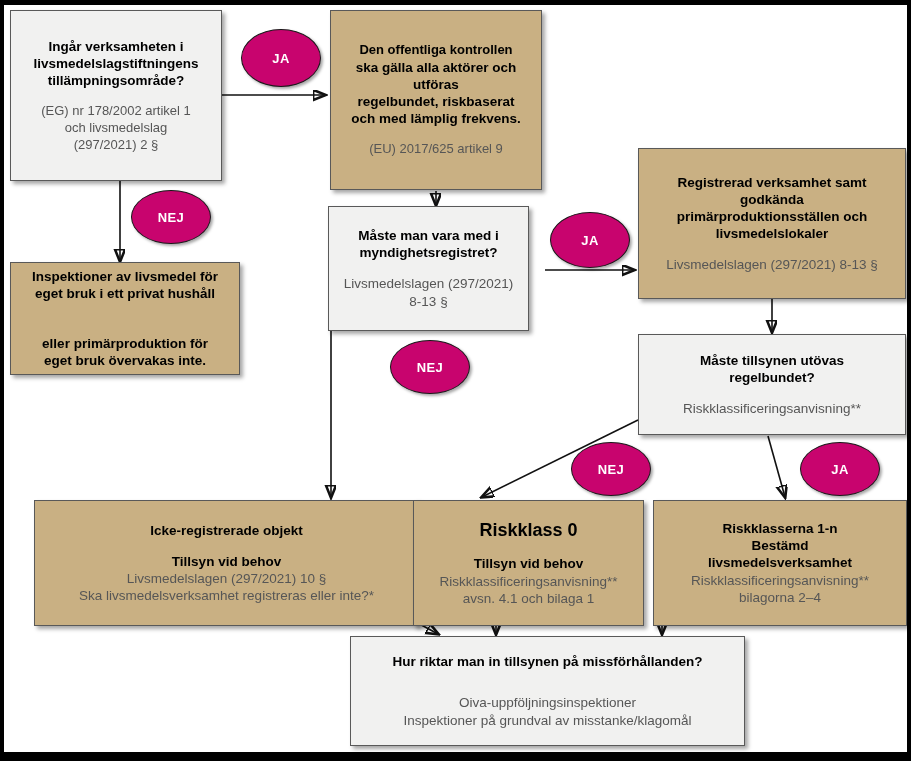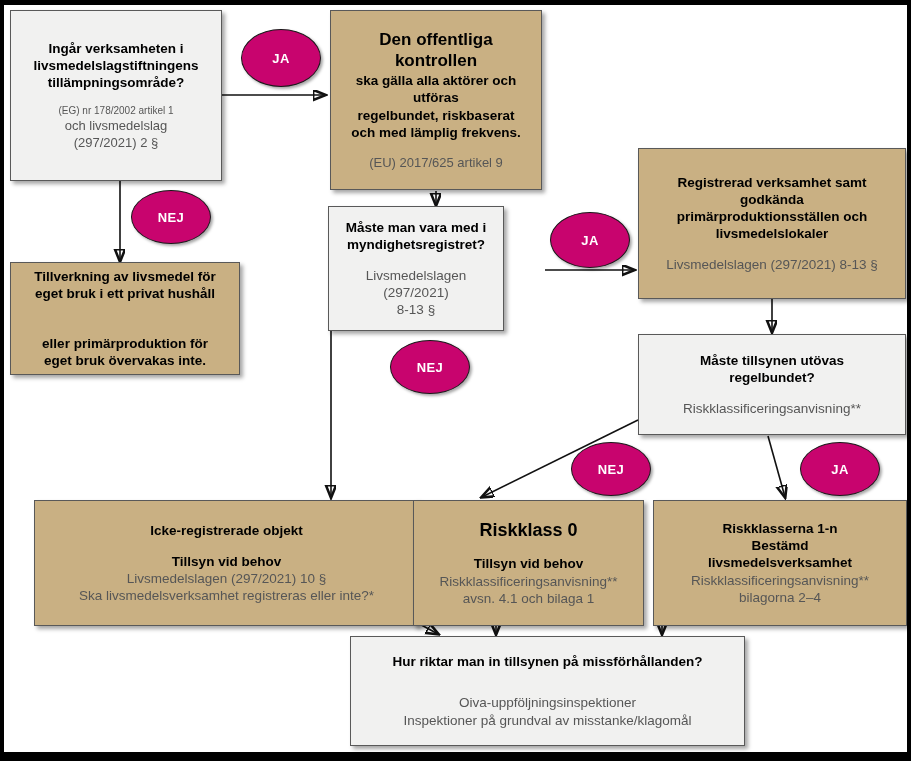--- a/index.html
+++ b/index.html
@@ -89,54 +89,54 @@
     <line x1="401" y1="614" x2="438" y2="634" marker-end="url(#ah)"></line>
 
     <line x1="496" y1="626" x2="496" y2="634" marker-end="url(#ah)"></line>
 
     <line x1="662" y1="626" x2="662" y2="634" marker-end="url(#ah)"></line>
   </svg>
 
   <div class="node light" style="left:10px;top:10px;width:212px;height:171px;">
     <div class="ttl" style="font-size:13.5px;">Ingår verksamheten i livsmedelslagstiftningens tillämpningsområde?</div>
     <div class="gap"></div>
-    <div class="sub" style="font-size:10px;">(EG) nr 178/2002 artikel 1</div>
+    <div class="sub" style="font-size:13px;">(EG) nr 178/2002 artikel 1</div>
     <div class="sub" style="font-size:13px;">och livsmedelslag</div>
     <div class="sub" style="font-size:13px;">(297/2021) 2 §</div>
   </div>
 
   <div class="node tan" style="left:330px;top:10px;width:212px;height:180px;">
-    <div class="ttl" style="font-size:17px;">Den offentliga kontrollen</div>
+    <div class="ttl" style="font-size:13px;">Den offentliga kontrollen</div>
     <div class="ttl" style="font-size:13.5px;">ska gälla alla aktörer och</div>
     <div class="ttl" style="font-size:13.5px;">utföras</div>
     <div class="ttl" style="font-size:13.5px;">regelbundet, riskbaserat</div>
     <div class="ttl" style="font-size:13.5px;">och med lämplig frekvens.</div>
     <div class="gap"></div>
     <div class="sub" style="font-size:13px;">(EU) 2017/625 artikel 9</div>
   </div>
 
   <div class="node tan" style="left:638px;top:148px;width:268px;height:151px;">
     <div class="ttl" style="font-size:13.5px;">Registrerad verksamhet samt</div>
     <div class="ttl" style="font-size:13.5px;">godkända</div>
     <div class="ttl" style="font-size:13.5px;">primärproduktionsställen och</div>
     <div class="ttl" style="font-size:13.5px;">livsmedelslokaler</div>
     <div class="gap"></div>
     <div class="sub" style="font-size:13.5px;">Livsmedelslagen (297/2021) 8-13 §</div>
   </div>
 
-  <div class="node light" style="left:328px;top:206px;width:176px;height:125px;">
+  <div class="node light" style="left:328px;top:206px;width:201px;height:125px;">
     <div class="ttl" style="font-size:13.5px;">Måste man vara med i</div>
     <div class="ttl" style="font-size:13.5px;">myndighetsregistret?</div>
     <div class="gap"></div>
     <div class="sub" style="font-size:13.5px;">Livsmedelslagen (297/2021)</div>
     <div class="sub" style="font-size:13.5px;">8-13 §</div>
   </div>
 
   <div class="node tan" style="left:10px;top:262px;width:230px;height:113px;">
-    <div class="ttl" style="font-size:13.5px;">Tillverkning av livsmedel för</div>
+    <div class="ttl" style="font-size:13.5px;">Inspektioner av livsmedel för</div>
     <div class="ttl" style="font-size:13.5px;">eget bruk i ett privat hushåll</div>
     <div class="ttl" style="font-size:13.5px;margin-top:32px;">eller primärproduktion för</div>
     <div class="ttl" style="font-size:13.5px;">eget bruk övervakas inte.</div>
   </div>
 
   <div class="node light" style="left:638px;top:334px;width:268px;height:101px;">
     <div class="ttl" style="font-size:13.5px;">Måste tillsynen utövas</div>
     <div class="ttl" style="font-size:13.5px;">regelbundet?</div>
     <div class="gap"></div>
     <div class="sub" style="font-size:13.5px;">Riskklassificeringsanvisning**</div>

